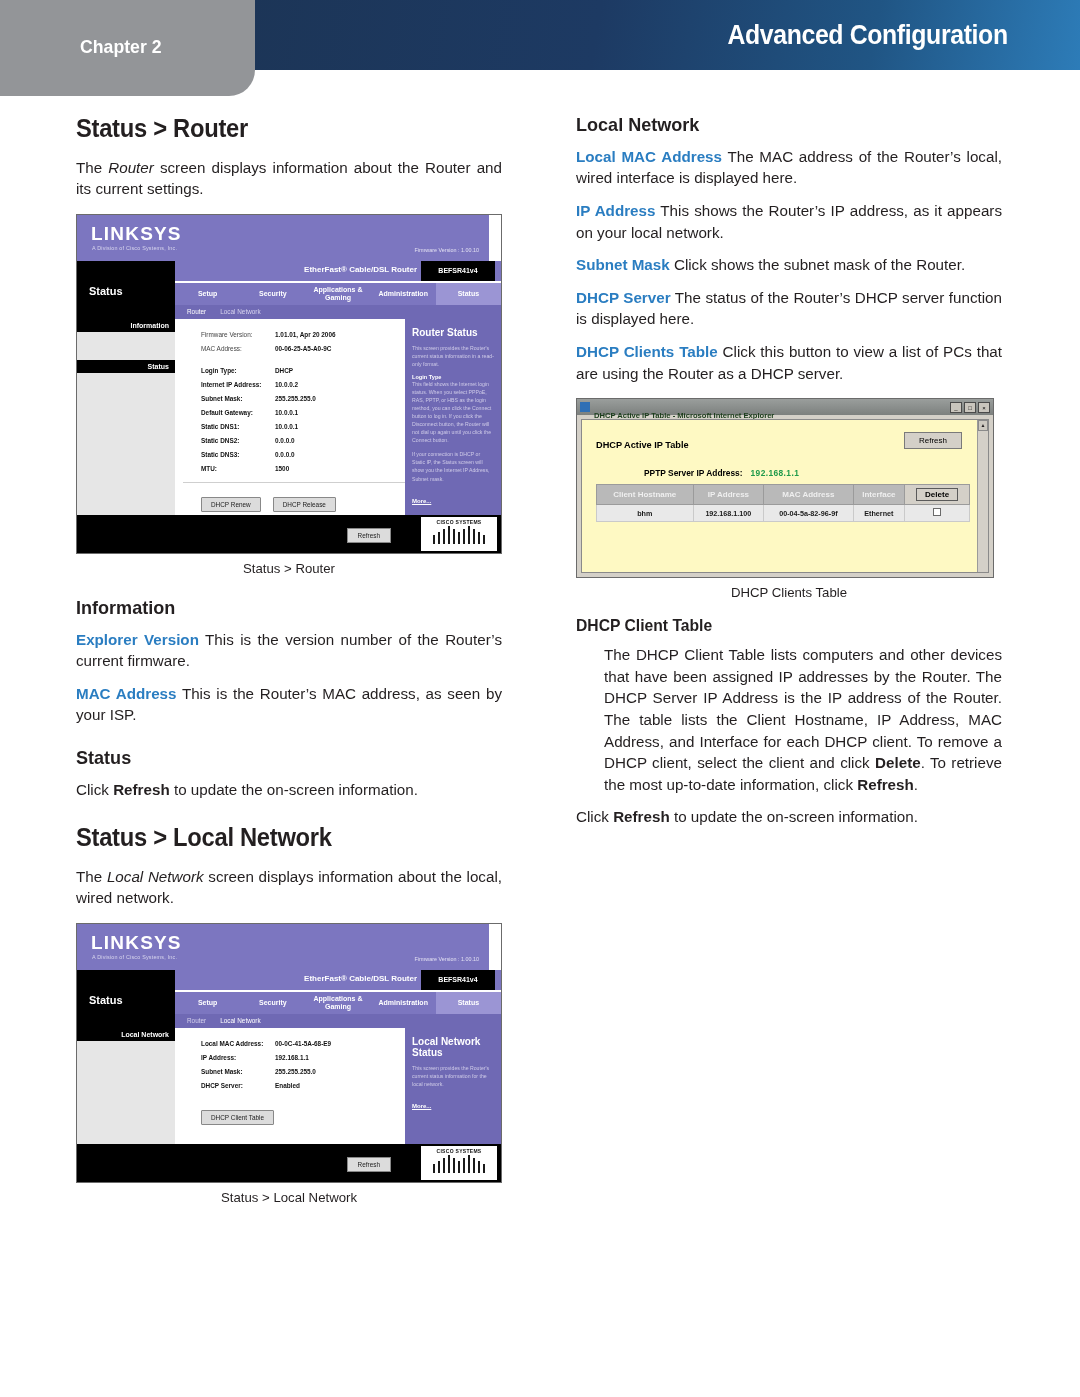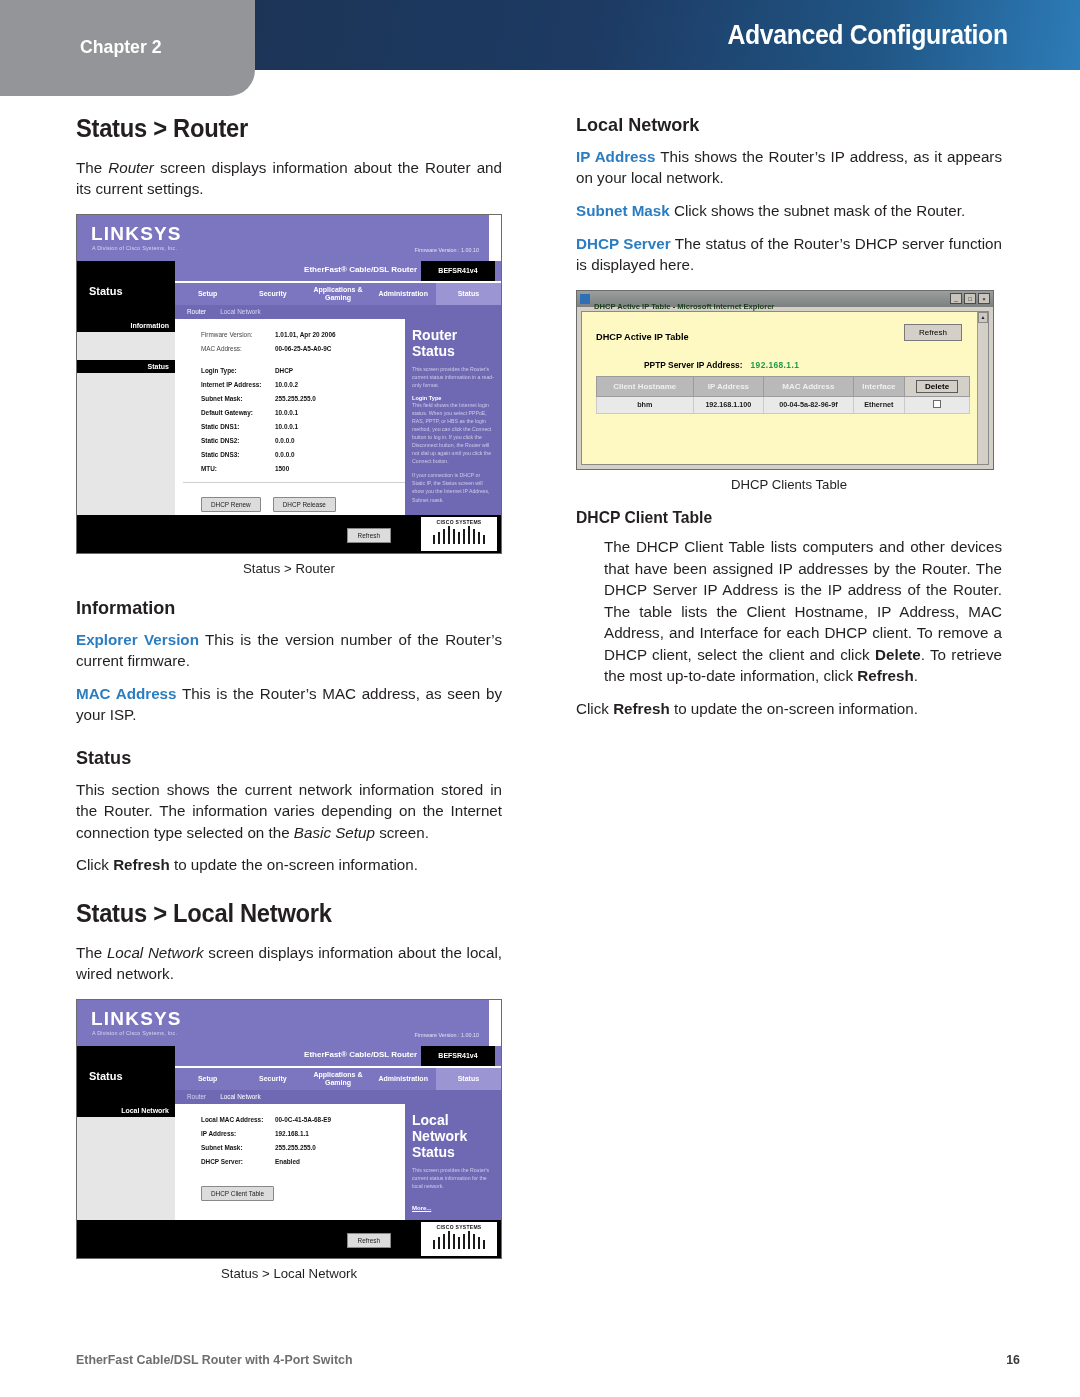--- a/index.html
+++ b/index.html
@@ -158,21 +158,21 @@
   .lk-btn {
     border: 1px solid #888; background: #dcdcdc; color: #222;
     font-size: 6.4px; padding: 3px 9px; border-radius: 1px;
   }
   .lk-hr { height: 1px; background: #cfcfcf; margin: 10px 0 0 8px; }
 
   .lk-help {
     position: absolute; right: 0; top: 104px; width: 96px; bottom: 38px;
     background: #6f69b4; padding: 8px 7px;
   }
-  .lk-help h4 { color: #ffffff; font-size: 14px; margin-bottom: 6px; }
+  .lk-help h4 { color: #ffffff; font-size: 10px; margin-bottom: 6px; }
   .lk-help p  { color: #cfcbe8; font-size: 5.2px; line-height: 1.55; margin-bottom: 6px; }
   .lk-help .hh { color: #ffffff; font-weight: bold; font-size: 5.6px; display: block; }
   .lk-help .more { color: #ffffff; font-size: 6px; font-weight: bold; text-decoration: underline; }
 
   .lk-footer {
     position: absolute; left: 0; right: 0; bottom: 0; height: 38px; background: #000;
   }
   .lk-refresh {
     position: absolute; right: 110px; bottom: 10px;
     border: 1px solid #888; background: #dcdcdc; color: #222;
@@ -395,23 +395,20 @@
     <p class="body">
       <span class="term">Explorer Version</span><span> This is the version number of the Router’s current firmware.</span>
     </p>
 
     <p class="body">
       <span class="term">MAC Address</span><span> This is the Router’s MAC address, as seen by your ISP.</span>
     </p>
 
     <h2 class="sub">Status</h2>
 
-    <p class="body">
-      <span>This section shows the current network information stored in the Router. The information varies depending on the Internet connection type selected on the </span><span class="ital">Basic Setup</span><span> screen.</span>
-    </p>
 
     <p class="body">
       <span>Click </span><span class="bold">Refresh</span><span> to update the on-screen information.</span>
     </p>
 
     <h1 class="sec" style="margin-top:24px">Status &gt; Local Network</h1>
 
     <p class="body">
       <span>The </span><span class="ital">Local Network</span><span> screen displays information about the local, wired network.</span>
     </p>
@@ -492,33 +489,39 @@
         </svg>
       </div>
     </div>
     <div class="caption">Status &gt; Local Network</div>
   </div>
 
   <div class="col-right">
 
     <h2 class="sub" style="margin-top:0">Local Network</h2>
 
+    <p class="body">
+      <span class="term">Local MAC Address</span><span> The MAC address of the Router’s local, wired interface is displayed here.</span>
+    </p>
 
     <p class="body">
       <span class="term">IP Address</span><span> This shows the Router’s IP address, as it appears on your local network.</span>
     </p>
 
     <p class="body">
       <span class="term">Subnet Mask</span><span>  Click shows the subnet mask of the Router.</span>
     </p>
 
     <p class="body">
       <span class="term">DHCP Server</span><span> The status of the Router’s DHCP server function is displayed here.</span>
     </p>
 
+    <p class="body">
+      <span class="term">DHCP Clients Table</span><span>  Click this button to view a list of PCs that are using the Router as a DHCP server.</span>
+    </p>
 
     <div class="ie">
       <div class="ie-title">
         <span class="ie-ticon"></span>
         <span class="ie-ttext">DHCP Active IP Table - Microsoft Internet Explorer</span>
         <span class="ie-tbtns">
           <span class="ie-tb">_</span>
           <span class="ie-tb">□</span>
           <span class="ie-tb">×</span>
         </span>
@@ -560,18 +563,14 @@
 
     <p class="body indent">
       <span>The DHCP Client Table lists computers and other devices that have been assigned IP addresses by the Router. The DHCP Server IP Address is the IP address of the Router. The table lists the Client Hostname, IP Address, MAC Address, and Interface for each DHCP client. To remove a DHCP client, select the client and click </span><span class="bold">Delete</span><span>. To retrieve the most up-to-date information, click </span><span class="bold">Refresh</span><span>.</span>
     </p>
 
     <p class="body last">
       <span>Click </span><span class="bold">Refresh</span><span> to update the on-screen information.</span>
     </p>
   </div>
 
-  <div class="pg-footer">
-    <span class="txt">EtherFast Cable/DSL Router with 4-Port Switch</span>
-    <span class="num">16</span>
-  </div>
 
 </div>
 
 </body></html>

